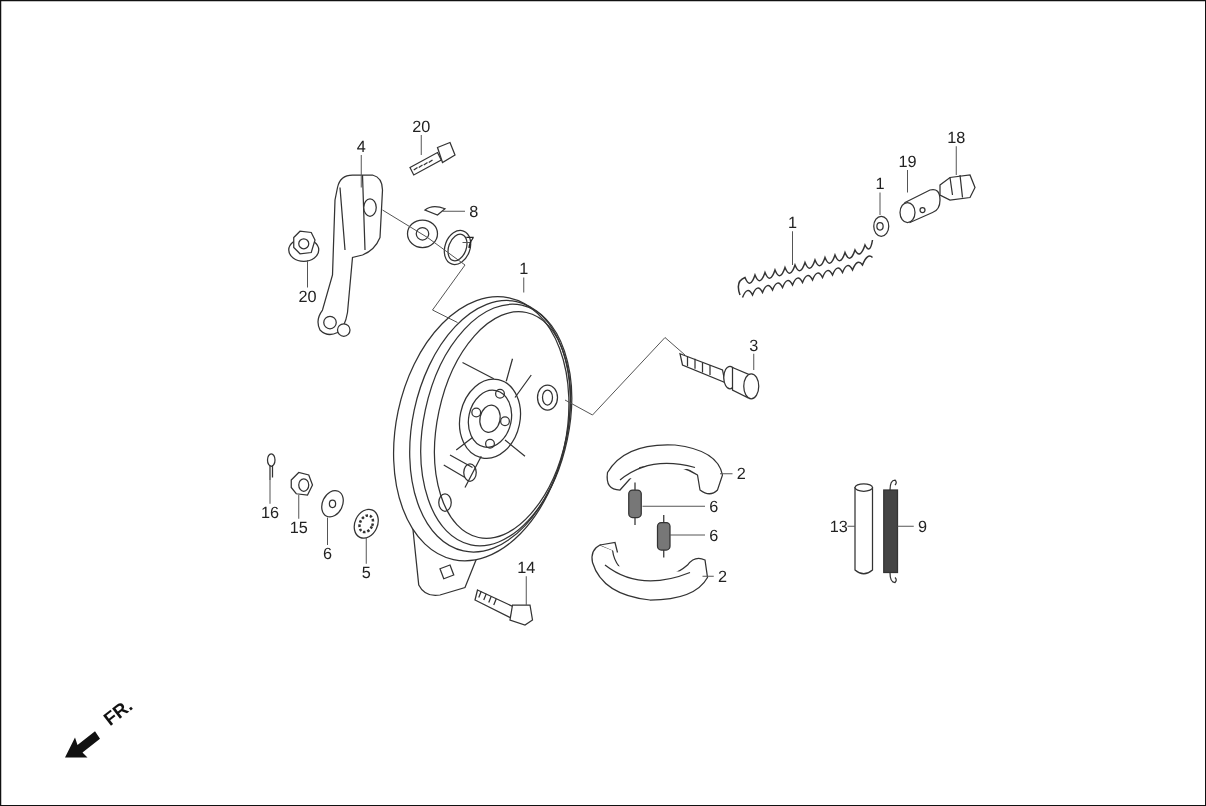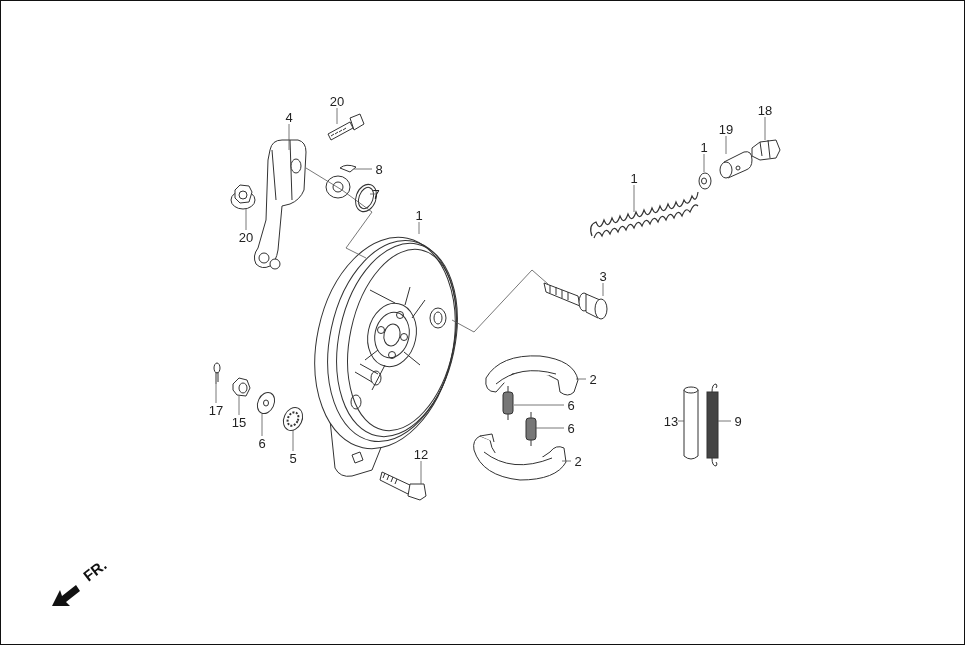--- a/index.html
+++ b/index.html
@@ -204,21 +204,21 @@
 <span class="callout" style="left:293px;top:458px">5</span>
 <span class="callout" style="left:571px;top:405px">6</span>
 <span class="callout" style="left:571px;top:428px">6</span>
 <span class="callout" style="left:376px;top:194px">7</span>
 <span class="callout" style="left:379px;top:169px">8</span>
 <span class="callout" style="left:738px;top:421px">9</span>
 <span class="callout" style="left:671px;top:421px">13</span>
 <span class="callout" style="left:246px;top:237px">20</span>
 <span class="callout" style="left:704px;top:147px">1</span>
 <span class="callout" style="left:262px;top:443px">6</span>
-<span class="callout" style="left:421px;top:454px">12</span>
+<span class="callout" style="left:421px;top:454px">14</span>
 <span class="callout" style="left:239px;top:422px">15</span>
-<span class="callout" style="left:216px;top:410px">17</span>
+<span class="callout" style="left:216px;top:410px">16</span>
 <span class="callout" style="left:634px;top:178px">1</span>
 <span class="callout" style="left:726px;top:129px">19</span>
 <span class="callout" style="left:765px;top:110px">18</span>
 <span class="callout" style="left:337px;top:101px">20</span>
 
 <span class="fr-label">FR.</span>
 
 </body></html>

